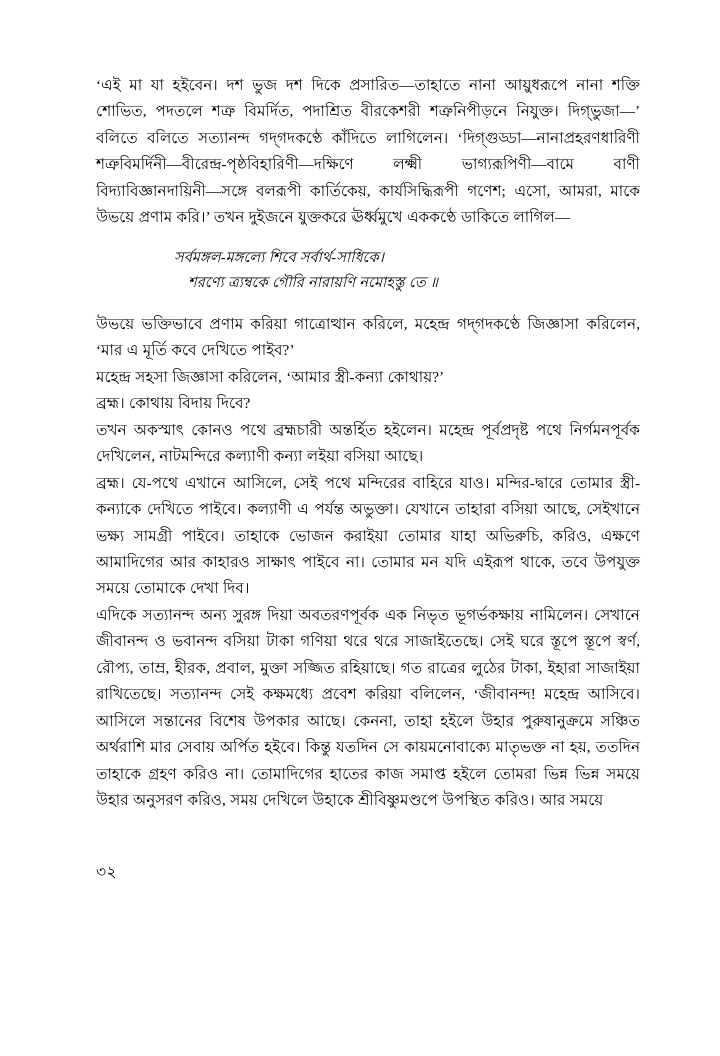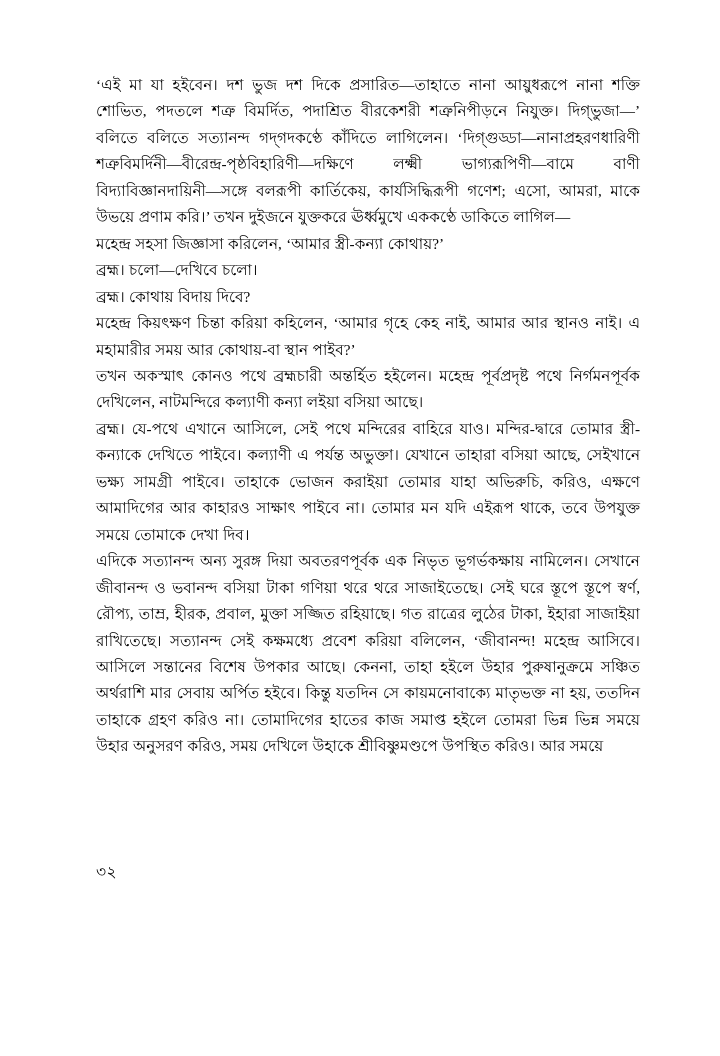--- a/index.html
+++ b/index.html
@@ -68,33 +68,36 @@
 </style>
 </head>
 <body>
 
 <div class="page">
 
   <div class="body-text">
 
     <p class="p-indent">‘এই মা যা হইবেন। দশ ভুজ দশ দিকে প্রসারিত—তাহাতে নানা আয়ুধরূপে নানা শক্তি শোভিত, পদতলে শত্রু বিমর্দিত, পদাশ্রিত বীরকেশরী শত্রুনিপীড়নে নিযুক্ত। দিগ্‌ভুজা—’ বলিতে বলিতে সত্যানন্দ গদ্‌গদকণ্ঠে কাঁদিতে লাগিলেন। ‘দিগ্‌গুড্ডা—নানাপ্রহরণধারিণী শত্রুবিমর্দিনী—বীরেন্দ্র-পৃষ্ঠবিহারিণী—দক্ষিণে লক্ষ্মী ভাগ্যরূপিণী—বামে বাণী বিদ্যাবিজ্ঞানদায়িনী—সঙ্গে বলরূপী কার্তিকেয়, কার্যসিদ্ধিরূপী গণেশ; এসো, আমরা, মাকে উভয়ে প্রণাম করি।’ তখন দুইজনে যুক্তকরে ঊর্ধ্বমুখে এককণ্ঠে ডাকিতে লাগিল—</p>
 
+    <div class="verse">
+      <span class="v-line">সর্বমঙ্গল-মঙ্গল্যে শিবে সর্বার্থ-সাধিকে।</span>
+      <span class="v-line second">শরণ্যে ত্র্যম্বকে গৌরি নারায়ণি নমোহস্তু তে ॥</span>
+    </div>
 
+    <p>উভয়ে ভক্তিভাবে প্রণাম করিয়া গাত্রোত্থান করিলে, মহেন্দ্র গদ্‌গদকণ্ঠে জিজ্ঞাসা করিলেন, ‘মার এ মূর্তি কবে দেখিতে পাইব?’</p>
 
 
     <p class="p-indent">মহেন্দ্র সহসা জিজ্ঞাসা করিলেন, ‘আমার স্ত্রী-কন্যা কোথায়?’</p>
 
-    <p class="dialogue">ব্রহ্ম। চলো—দেখিবে চলো।</p>
 
 
 
 
     <p class="dialogue">ব্রহ্ম। কোথায় বিদায় দিবে?</p>
 
-    <p class="p-indent">মহেন্দ্র কিয়ৎক্ষণ চিন্তা করিয়া কহিলেন, ‘আমার গৃহে কেহ নাই, আমার আর স্থানও নাই। এ মহামারীর সময় আর কোথায়-বা স্থান পাইব?’</p>
 
     <p class="p-indent">তখন অকস্মাৎ কোনও পথে ব্রহ্মচারী অন্তর্হিত হইলেন। মহেন্দ্র পূর্বপ্রদৃষ্ট পথে নির্গমনপূর্বক দেখিলেন, নাটমন্দিরে কল্যাণী কন্যা লইয়া বসিয়া আছে।</p>
 
     <p class="p-indent">ব্রহ্ম। যে-পথে এখানে আসিলে, সেই পথে মন্দিরের বাহিরে যাও। মন্দির-দ্বারে তোমার স্ত্রী-কন্যাকে দেখিতে পাইবে। কল্যাণী এ পর্যন্ত অভুক্তা। যেখানে তাহারা বসিয়া আছে, সেইখানে ভক্ষ্য সামগ্রী পাইবে। তাহাকে ভোজন করাইয়া তোমার যাহা অভিরুচি, করিও, এক্ষণে আমাদিগের আর কাহারও সাক্ষাৎ পাইবে না। তোমার মন যদি এইরূপ থাকে, তবে উপযুক্ত সময়ে তোমাকে দেখা দিব।</p>
 
     <p class="p-indent">এদিকে সত্যানন্দ অন্য সুরঙ্গ দিয়া অবতরণপূর্বক এক নিভৃত ভূগর্ভকক্ষায় নামিলেন। সেখানে জীবানন্দ ও ভবানন্দ বসিয়া টাকা গণিয়া থরে থরে সাজাইতেছে। সেই ঘরে স্তূপে স্তূপে স্বর্ণ, রৌপ্য, তাম্র, হীরক, প্রবাল, মুক্তা সজ্জিত রহিয়াছে। গত রাত্রের লুঠের টাকা, ইহারা সাজাইয়া রাখিতেছে। সত্যানন্দ সেই কক্ষমধ্যে প্রবেশ করিয়া বলিলেন, ‘জীবানন্দ! মহেন্দ্র আসিবে। আসিলে সন্তানের বিশেষ উপকার আছে। কেননা, তাহা হইলে উহার পুরুষানুক্রমে সঞ্চিত অর্থরাশি মার সেবায় অর্পিত হইবে। কিন্তু যতদিন সে কায়মনোবাক্যে মাতৃভক্ত না হয়, ততদিন তাহাকে গ্রহণ করিও না। তোমাদিগের হাতের কাজ সমাপ্ত হইলে তোমরা ভিন্ন ভিন্ন সময়ে উহার অনুসরণ করিও, সময় দেখিলে উহাকে শ্রীবিষ্ণুমণ্ডপে উপস্থিত করিও। আর সময়ে</p>
 
   </div>
 
   <div class="page-number">৩২</div>

